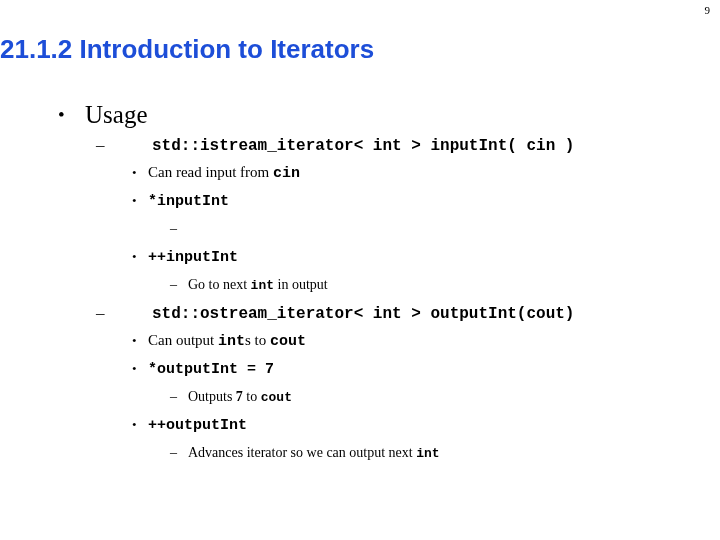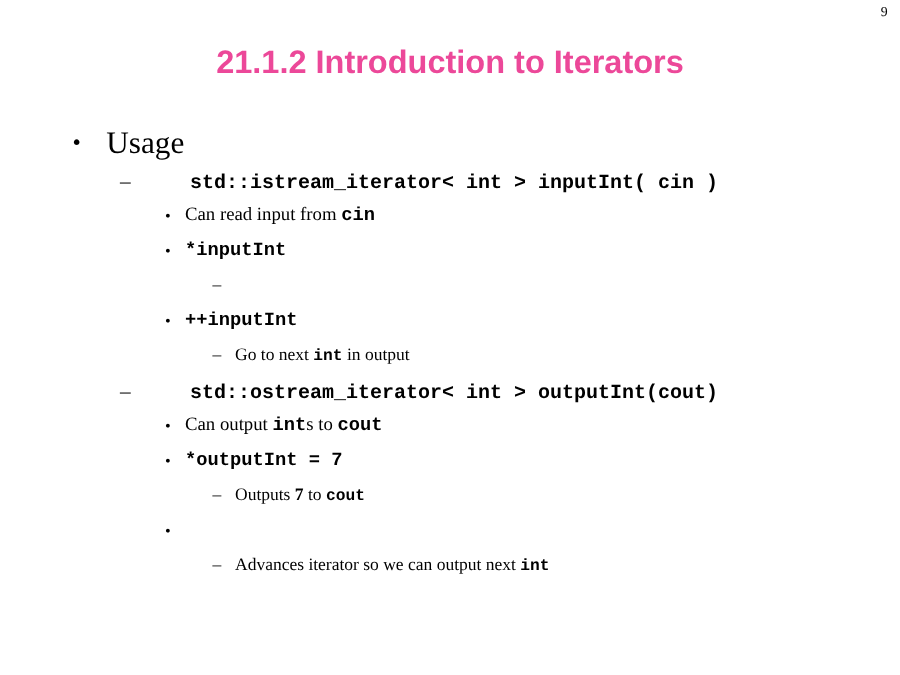--- a/index.html
+++ b/index.html
@@ -32,26 +32,26 @@
     line-height: 13px;
     color: #000000;
   }
 
   
   .slide-title {
     position: absolute;
     top: 33px;
     left: 0;
     width: 720px;
-    text-align: center;
+    text-align: left;
     font-family: "Liberation Sans", "DejaVu Sans", sans-serif;
     font-weight: bold;
     font-size: 26px;
     line-height: 32px;
-    color: #ec4899;
+    color: #1d4ed8;
     letter-spacing: 0px;
   }
 
   
   .body-outline {
     position: absolute;
     top: 100px;
     left: 0;
     width: 720px;
   }
@@ -160,17 +160,17 @@
       <div class="line lvl2"><span class="marker">–</span><span class="line-text"><span class="code">std::istream_iterator&lt; int &gt; inputInt( cin )</span></span></div>
       <div class="line lvl3"><span class="marker">•</span><span class="line-text"><span class="ser">Can read input from </span><span class="code">cin</span></span></div>
       <div class="line lvl3"><span class="marker">•</span><span class="line-text"><span class="code">*inputInt</span></span></div>
       <div class="line lvl4"><span class="marker">–</span></div>
       <div class="line lvl3"><span class="marker">•</span><span class="line-text"><span class="code">++inputInt</span></span></div>
       <div class="line lvl4"><span class="marker">–</span><span class="line-text"><span class="ser">Go to next </span><span class="code">int</span><span class="ser"> in output</span></span></div>
       <div class="line lvl2"><span class="marker">–</span><span class="line-text"><span class="code">std::ostream_iterator&lt; int &gt; outputInt(cout)</span></span></div>
       <div class="line lvl3"><span class="marker">•</span><span class="line-text"><span class="ser">Can output </span><span class="code">int</span><span class="ser">s</span><span class="ser"> to </span><span class="code">cout</span></span></div>
       <div class="line lvl3"><span class="marker">•</span><span class="line-text"><span class="code">*outputInt = 7</span></span></div>
       <div class="line lvl4"><span class="marker">–</span><span class="line-text"><span class="ser">Outputs </span><span class="bold-ser">7</span><span class="ser"> to </span><span class="code">cout</span></span></div>
-      <div class="line lvl3"><span class="marker">•</span></div>
+      <div class="line lvl3"><span class="marker">•</span><span class="line-text"><span class="code">++outputInt</span></span></div>
       <div class="line lvl4"><span class="marker">–</span><span class="line-text"><span class="ser">Advances iterator so we can output next </span><span class="code">int</span></span></div>
     </div>
 
 </div>
 
 </body></html>

